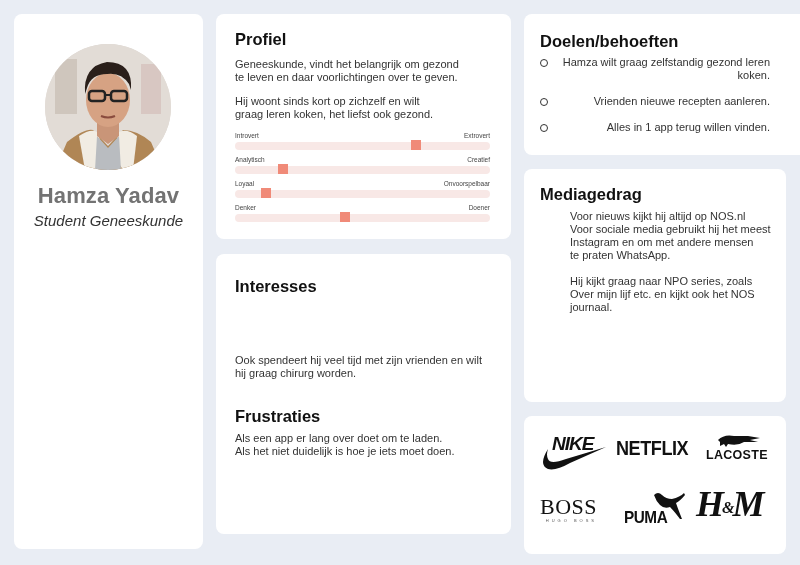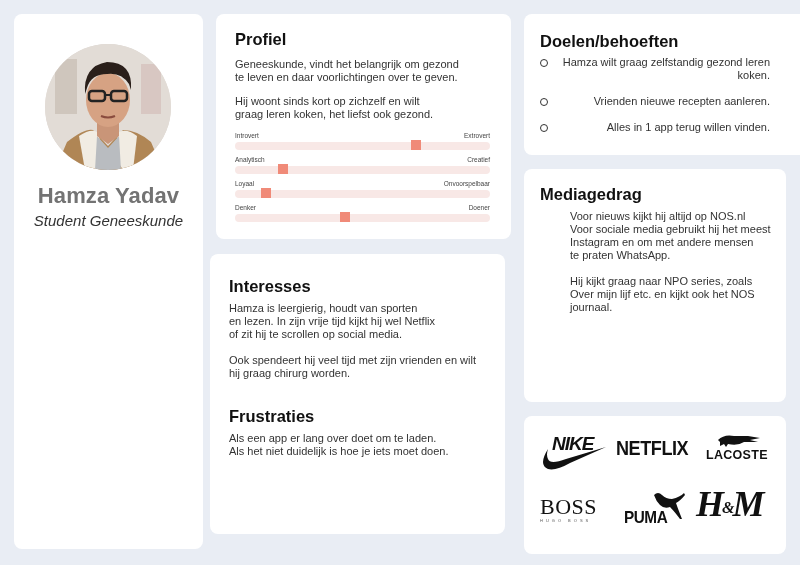--- a/index.html
+++ b/index.html
@@ -42,21 +42,21 @@
   
   #card-profiel { left: 216px; top: 14px; width: 295px; height: 225px; }
   #card-profiel h2 { top: 16px; }
   .sliders { position: absolute; left: 19px; top: 117px; width: 255px; }
   .slider { position: relative; height: 24px; }
   .slider-labels { display: flex; justify-content: space-between; font-size: 6.5px; color: #444; height: 10px; line-height: 10px; }
   .slider-track { position: absolute; left: 0; right: 0; top: 11px; height: 8px; background: #f8e8e6; border-radius: 4px; }
   .slider-handle { position: absolute; top: 9px; width: 10px; height: 10px; background: #f08a78; margin-left: -5px; }
 
   
-  #card-interesses { left: 210px; top: 254px; width: 295px; height: 280px; }
+  #card-interesses { left: 216px; top: 254px; width: 295px; height: 280px; }
   #card-interesses h2.h-int { top: 23px; }
   #card-interesses h2.h-fru { top: 153px; }
 
   
   #card-doelen { left: 524px; top: 14px; width: 316px; height: 141px; text-align: right; }
   #card-doelen h2 { top: 18px; left: 16px; }
   .goals { position: absolute; left: 16px; top: 42px; width: 230px; list-style: none; }
   .goals li { position: relative; padding-left: 15px; font-size: 11px; line-height: 13px; color: #333; margin-bottom: 13px; }
   .goals li .bullet {
     position: absolute; left: 0; top: 3px; width: 8px; height: 8px;
@@ -71,21 +71,21 @@
   
   #card-brands { left: 524px; top: 416px; width: 262px; height: 138px; }
   .brand { position: absolute; color: #111; font-weight: bold; }
   .brand-nike { left: 16px; top: 17px; width: 66px; height: 40px; }
   .brand-nike .word { position: absolute; left: 12px; top: 0; font-style: italic; font-size: 19px; letter-spacing: -1px; font-family: "Liberation Sans", sans-serif; }
   .brand-nike svg { position: absolute; left: 0; top: 10px; }
   .brand-netflix { left: 92px; top: 20px; font-family: "Liberation Sans", sans-serif; font-size: 21px; letter-spacing: -0.5px; transform: scaleX(0.86); transform-origin: left; }
   .brand-lacoste { left: 182px; top: 16px; width: 64px; text-align: left; }
   .brand-lacoste svg { display: block; margin: 0 auto; }
   .brand-lacoste .word { font-size: 12.5px; letter-spacing: 0.3px; }
-  .brand-boss { left: 16px; top: 80px; text-align: left; font-weight: normal; }
+  .brand-boss { left: 16px; top: 80px; text-align: right; font-weight: normal; }
   .brand-boss .word { font-family: "Liberation Serif", serif; font-size: 22px; letter-spacing: 0.5px; line-height: 22px; }
   .brand-boss .sub { font-size: 4px; letter-spacing: 3px; color: #555; }
   .brand-puma { left: 100px; top: 75px; width: 62px; height: 40px; }
   .brand-puma .word { position: absolute; left: 0; top: 17px; font-size: 17px; letter-spacing: -0.5px; transform: scaleX(0.9); transform-origin: left; }
   .brand-puma svg { position: absolute; left: 28px; top: 0; }
   .brand-hm { left: 172px; top: 68px; font-family: "Liberation Serif", serif; font-style: italic; font-size: 36px; letter-spacing: -2px; line-height: 40px; }
   .brand-hm .amp { font-size: 16px; vertical-align: middle; }
 </style>
 </head>
 <body>
@@ -155,23 +155,20 @@
           <span>Doener</span>
         </div>
       <div class="slider-track"></div>
       <div class="slider-handle" style="left: 43%;"></div>
     </div>
   </div>
 </div>
 
 <div class="card" id="card-interesses">
   <h2 class="h-int">Interesses</h2>
-  <div class="para" style="top:48px;">Hamza is leergierig, houdt van sporten
-en lezen. In zijn vrije tijd kijkt hij wel Netflix
-of zit hij te scrollen op social media.</div>
   <div class="para" style="top:100px;">Ook spendeert hij veel tijd met zijn vrienden en wilt
 hij graag chirurg worden.</div>
   <h2 class="h-fru">Frustraties</h2>
   <div class="para" style="top:178px;">Als een app er lang over doet om te laden.
 Als het niet duidelijk is hoe je iets moet doen.</div>
 </div>
 
 <div class="card" id="card-doelen">
   <h2>Doelen/behoeften</h2>
   <ul class="goals">

